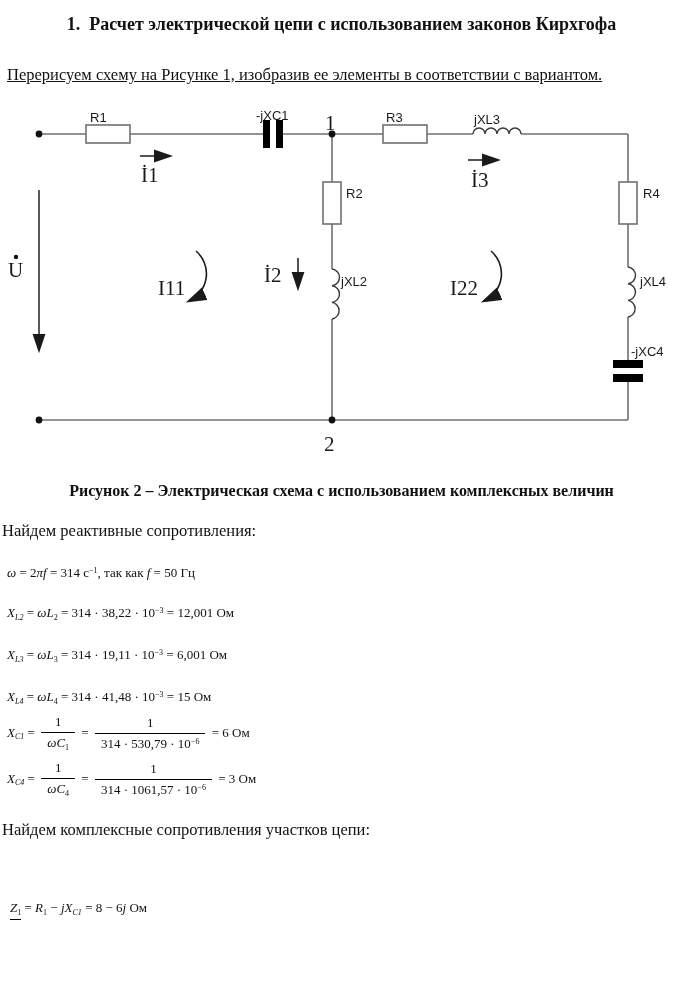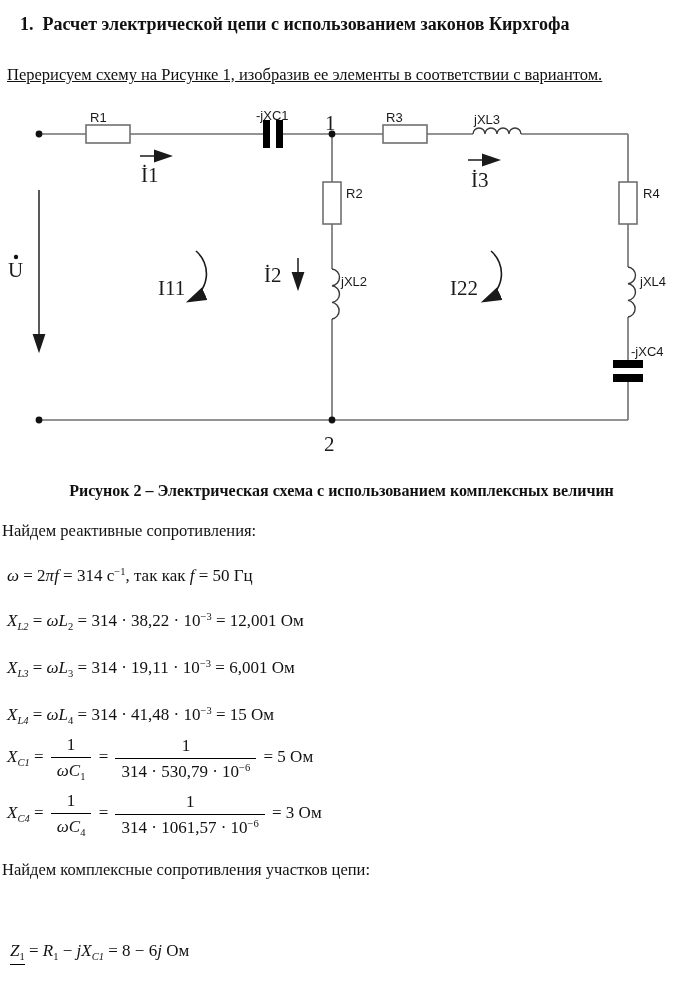--- a/index.html
+++ b/index.html
@@ -1,31 +1,31 @@
 <!DOCTYPE html>
 <html><head>
 <meta charset="utf-8">
 <style>
   html,body{margin:0;padding:0;background:#ffffff;}
   body{
     width:683px;height:1000px;overflow:hidden;
     font-family:"Liberation Serif",serif;color:#111;
   }
   .heading{
-    margin:12px 20px 0;font-size:18px;font-weight:bold;line-height:24px;
+    margin:12px 20px 0;font-size:18px;font-weight:bold;text-align:center;line-height:24px;
   }
   .intro{
     margin:26px 7px 0;width:669px;text-align:justify;font-size:16.5px;line-height:26px;text-decoration:underline;
   }
   svg.circuit{display:block;margin:14px 0 0 0;}
   .svg-sans{font-family:"Liberation Sans",sans-serif;font-size:13px;fill:#1a1a1a;}
   .svg-serif{font-family:"Liberation Serif",serif;font-size:21px;fill:#1a1a1a;}
   .caption{margin:25px 10px 0;text-align:center;font-size:16px;font-weight:bold;}
   .lead{margin:21px 0 0 2px;font-size:16.5px;}
-  .formula{margin:24px 0 0 7px;font-size:17px;line-height:1.25;}
+  .formula{margin:24px 0 0 7px;font-size:13px;line-height:1.25;}
   .formula.tight{margin-top:7px;}
   .it{font-style:italic;}
   sub,sup{font-size:62%;}
   sub{vertical-align:-0.35em;}
   sup{vertical-align:0.55em;}
   .frac{display:inline-block;vertical-align:middle;text-align:center;margin:0 3px;}
   .frac .num{display:block;padding:0 6px 2px;}
   .frac .den{display:block;border-top:1.4px solid #000;padding:2px 6px 0;}
   .zund{display:inline-block;border-bottom:1.5px solid #000;padding-bottom:1px;margin-top:36px;}
   .fz{margin-left:10px;}
@@ -102,19 +102,19 @@
 <p class="lead">Найдем реактивные сопротивления:</p>
 
 <div class="formula"><span class="it">ω</span><span> = 2</span><span class="it">πf</span><span> = 314 с</span><sup>−1</sup><span>, так как </span><span class="it">f</span><span> = 50 Гц</span></div>
 
 <div class="formula"><span class="it">X</span><sub class="it">L2</sub><span> = </span><span class="it">ωL</span><sub>2</sub><span> = 314 · 38,22 · 10</span><sup>−3</sup><span> = 12,001 Ом</span></div>
 
 <div class="formula"><span class="it">X</span><sub class="it">L3</sub><span> = </span><span class="it">ωL</span><sub>3</sub><span> = 314 · 19,11 · 10</span><sup>−3</sup><span> = 6,001 Ом</span></div>
 
 <div class="formula"><span class="it">X</span><sub class="it">L4</sub><span> = </span><span class="it">ωL</span><sub>4</sub><span> = 314 · 41,48 · 10</span><sup>−3</sup><span> = 15 Ом</span></div>
 
-<div class="formula tight"><span class="it">X</span><sub class="it">C1</sub><span> = </span><span class="frac"><span class="num">1</span><span class="den"><span class="it">ωC</span><sub>1</sub></span></span><span> = </span><span class="frac"><span class="num">1</span><span class="den"><span>314 · 530,79 · 10</span><sup>−6</sup></span></span><span> = 5 Ом</span></div>
+<div class="formula tight"><span class="it">X</span><sub class="it">C1</sub><span> = </span><span class="frac"><span class="num">1</span><span class="den"><span class="it">ωC</span><sub>1</sub></span></span><span> = </span><span class="frac"><span class="num">1</span><span class="den"><span>314 · 530,79 · 10</span><sup>−6</sup></span></span><span> = 6 Ом</span></div>
 
 <div class="formula tight"><span class="it">X</span><sub class="it">C4</sub><span> = </span><span class="frac"><span class="num">1</span><span class="den"><span class="it">ωC</span><sub>4</sub></span></span><span> = </span><span class="frac"><span class="num">1</span><span class="den"><span>314 · 1061,57 · 10</span><sup>−6</sup></span></span><span> = 3 Ом</span></div>
 
 <p class="lead">Найдем комплексные сопротивления участков цепи:</p>
 
 <div class="formula fz"><span class="zund"><span class="it">Z</span><sub>1</sub></span><span> = </span><span class="it">R</span><sub>1</sub><span> − </span><span class="it">jX</span><sub class="it">C1</sub><span> = 8 − 6</span><span class="it">j</span><span> Ом</span></div>
 
 </body></html>

